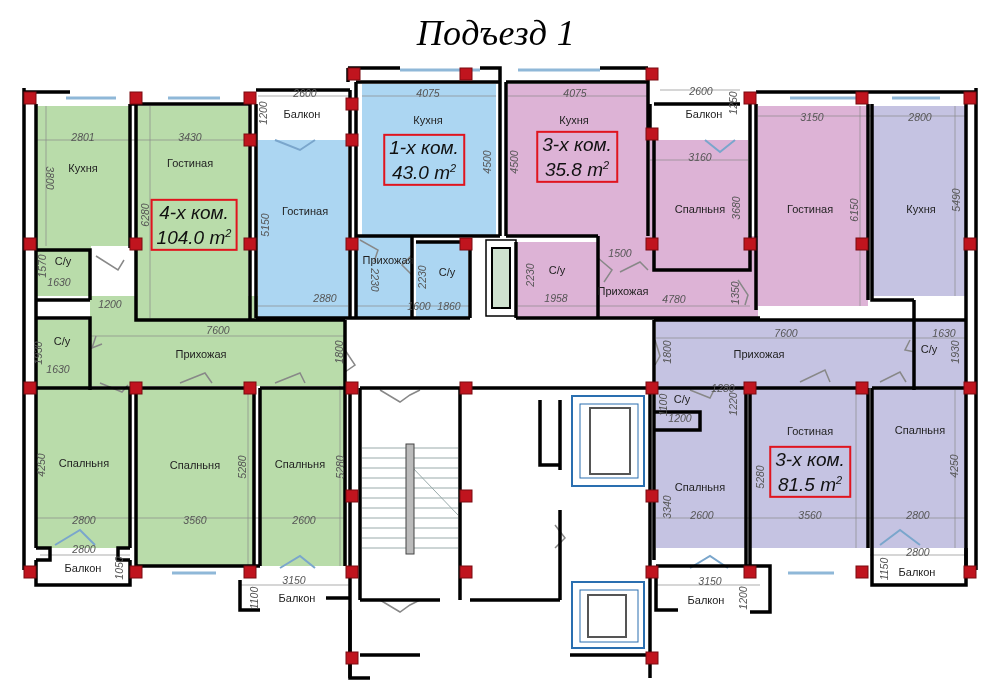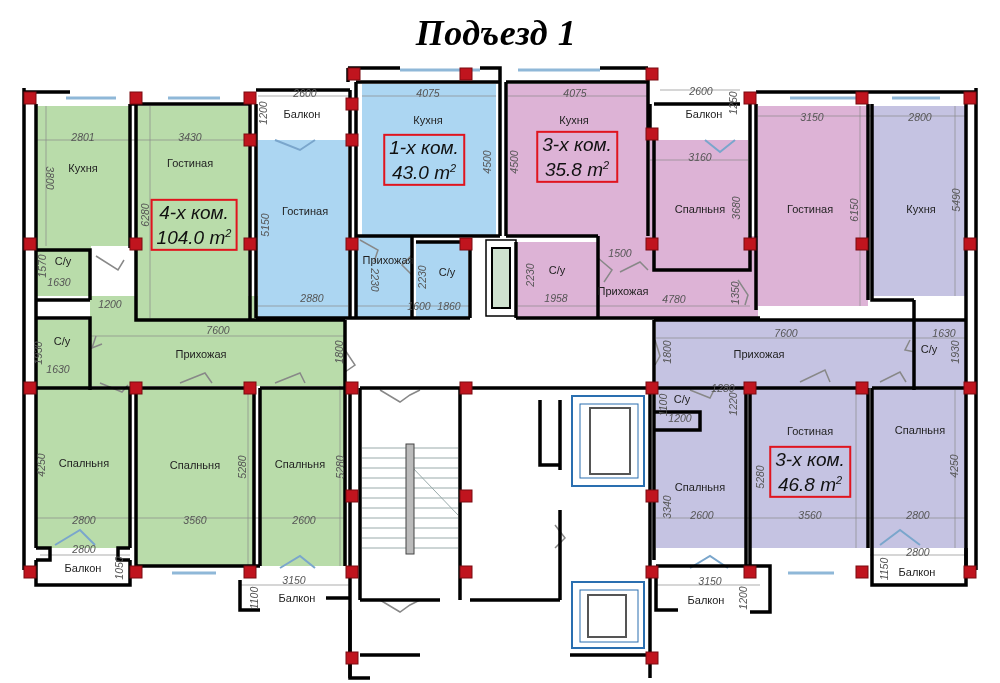--- a/index.html
+++ b/index.html
@@ -1,18 +1,18 @@
 <!DOCTYPE html>
 <html><head>
 <meta charset="utf-8">
 <style>
   html,body{margin:0;padding:0;background:#fff;}
   body{width:1000px;height:683px;position:relative;overflow:hidden;font-family:"Liberation Sans","DejaVu Sans",sans-serif;}
   #plan{position:absolute;left:0;top:0;width:1000px;height:683px;}
-  .title{position:absolute;left:0;top:12px;width:992px;text-align:center;font-family:"Liberation Serif","DejaVu Serif",serif;font-style:italic;font-weight:bold;font-size:36px;color:#000;letter-spacing:0.5px;}
+  .title{position:absolute;left:0;top:12px;width:992px;text-align:center;font-family:"Liberation Serif","DejaVu Serif",serif;font-style:italic;font-weight:normal;font-size:36px;color:#000;letter-spacing:0.5px;}
   .lbl{position:absolute;font-size:11px;color:#222;white-space:nowrap;transform:translate(-50%,-50%);}
   .dim{position:absolute;font-size:10.5px;font-style:italic;color:#555;white-space:nowrap;transform:translate(-50%,-50%);}
   .dimv{position:absolute;font-size:10.5px;font-style:italic;color:#555;white-space:nowrap;transform:translate(-50%,-50%) rotate(-90deg);}
   .dimv2{position:absolute;font-size:10.5px;font-style:italic;color:#555;white-space:nowrap;transform:translate(-50%,-50%) rotate(90deg);}
   .badge{position:absolute;border:2px solid #e0141e;text-align:center;font-size:19px;line-height:21px;color:#111;padding:1px 4px;transform:translate(-50%,-50%);}
   .badge .t1{display:block;font-style:italic;}
   .badge .t2{display:block;font-style:italic;}
   .badge sup{font-size:11px;}
 </style>
 </head>
@@ -303,21 +303,21 @@
 <div class="badge" style="left:424px;top:160px;">
   <span class="t1">1-х ком.</span>
   <span class="t2"><span>43.0</span> <span>m</span><sup>2</sup></span>
 </div>
 <div class="badge" style="left:577px;top:157px;">
   <span class="t1">3-х ком.</span>
   <span class="t2"><span>35.8</span> <span>m</span><sup>2</sup></span>
 </div>
 <div class="badge" style="left:810px;top:472px;">
   <span class="t1">3-х ком.</span>
-  <span class="t2"><span>46.8</span> <span>m</span><sup>2</sup></span>
+  <span class="t2"><span>81.5</span> <span>m</span><sup>2</sup></span>
 </div>
 
 <div class="lbl" style="left:83px;top:168px;">Кухня</div>
 <div class="lbl" style="left:190px;top:163px;">Гостиная</div>
 <div class="lbl" style="left:63px;top:261px;">С/у</div>
 <div class="lbl" style="left:62px;top:341px;">С/у</div>
 <div class="lbl" style="left:201px;top:354px;">Прихожая</div>
 <div class="lbl" style="left:84px;top:463px;">Спалньня</div>
 <div class="lbl" style="left:195px;top:465px;">Спалньня</div>
 <div class="lbl" style="left:300px;top:464px;">Спалньня</div>
@@ -365,21 +365,21 @@
 <div class="dim" style="left:195px;top:520px;">3560</div>
 <div class="dim" style="left:304px;top:520px;">2600</div>
 <div class="dim" style="left:84px;top:549px;">2800</div>
 <div class="dimv" style="left:119px;top:568px;">1050</div>
 <div class="dim" style="left:294px;top:580px;">3150</div>
 <div class="dimv" style="left:254px;top:598px;">1100</div>
 
 <div class="dim" style="left:305px;top:93px;">2600</div>
 <div class="dimv" style="left:263px;top:113px;">1200</div>
 <div class="dimv" style="left:265px;top:225px;">5150</div>
-<div class="dim" style="left:312px;top:298px;">2880</div>
+<div class="dim" style="left:325px;top:298px;">2880</div>
 <div class="dim" style="left:428px;top:93px;">4075</div>
 <div class="dimv" style="left:487px;top:162px;">4500</div>
 <div class="dimv2" style="left:375px;top:280px;">2230</div>
 <div class="dimv" style="left:422px;top:277px;">2230</div>
 <div class="dim" style="left:387px;top:306px;margin-left:32px;">1600</div>
 <div class="dim" style="left:449px;top:306px;">1860</div>
 
 <div class="dim" style="left:575px;top:93px;">4075</div>
 <div class="dimv" style="left:514px;top:162px;">4500</div>
 <div class="dim" style="left:701px;top:91px;">2600</div>

